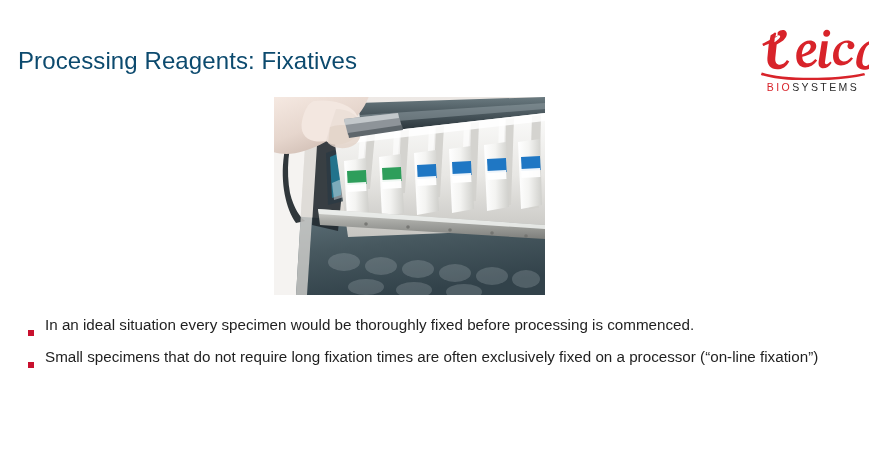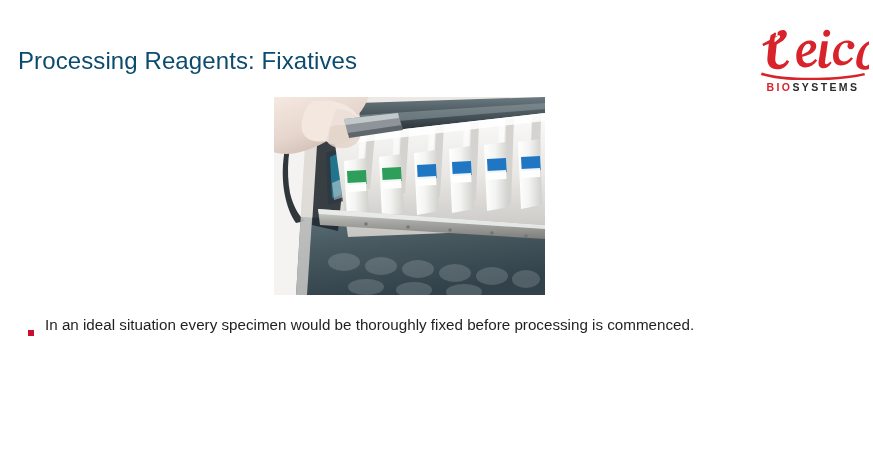--- a/index.html
+++ b/index.html
@@ -32,21 +32,21 @@
     text-align: center;
   }
   .logo-mark {
     display: block;
     width: 112px;
     height: 54px;
   }
   .logo-sub {
     margin-top: 2px;
     font-size: 10.5px;
-    font-weight: bold;
+    font-weight: normal;
     letter-spacing: 2.4px;
     line-height: 1;
     white-space: nowrap;
   }
   .logo-sub .bio { color: #d8232a; }
   .logo-sub .sys { color: #2b2b2b; }
 
   
   .slide-title {
     position: absolute;
@@ -267,17 +267,21 @@
     </svg>
   </div>
 
   <div class="bullets">
 
     <div class="bullet-row">
       <span class="bullet-marker"></span>
       <span class="bullet-text">In an ideal situation every specimen would be thoroughly fixed before processing is commenced.</span>
     </div>
 
+    <div class="bullet-row">
+      <span class="bullet-marker"></span>
+      <span class="bullet-text">Small specimens that do not require long fixation times are often exclusively fixed on a processor (“on-line fixation”)</span>
+    </div>
 
 
   </div>
 
 </div>
 
 </body></html>

